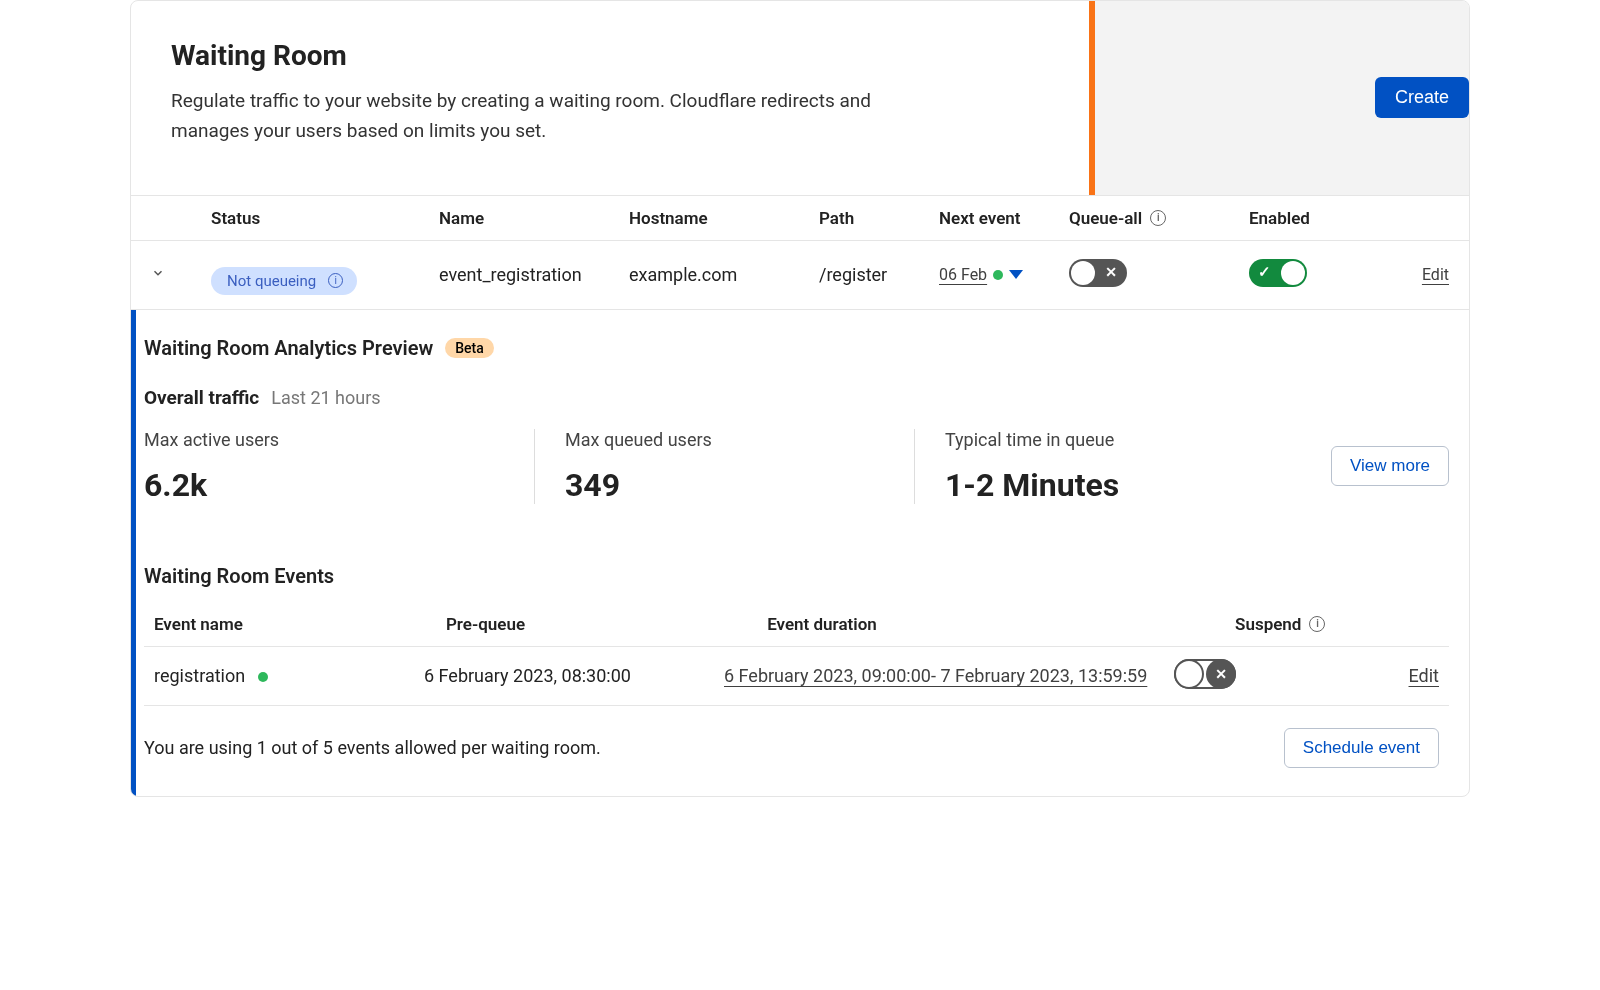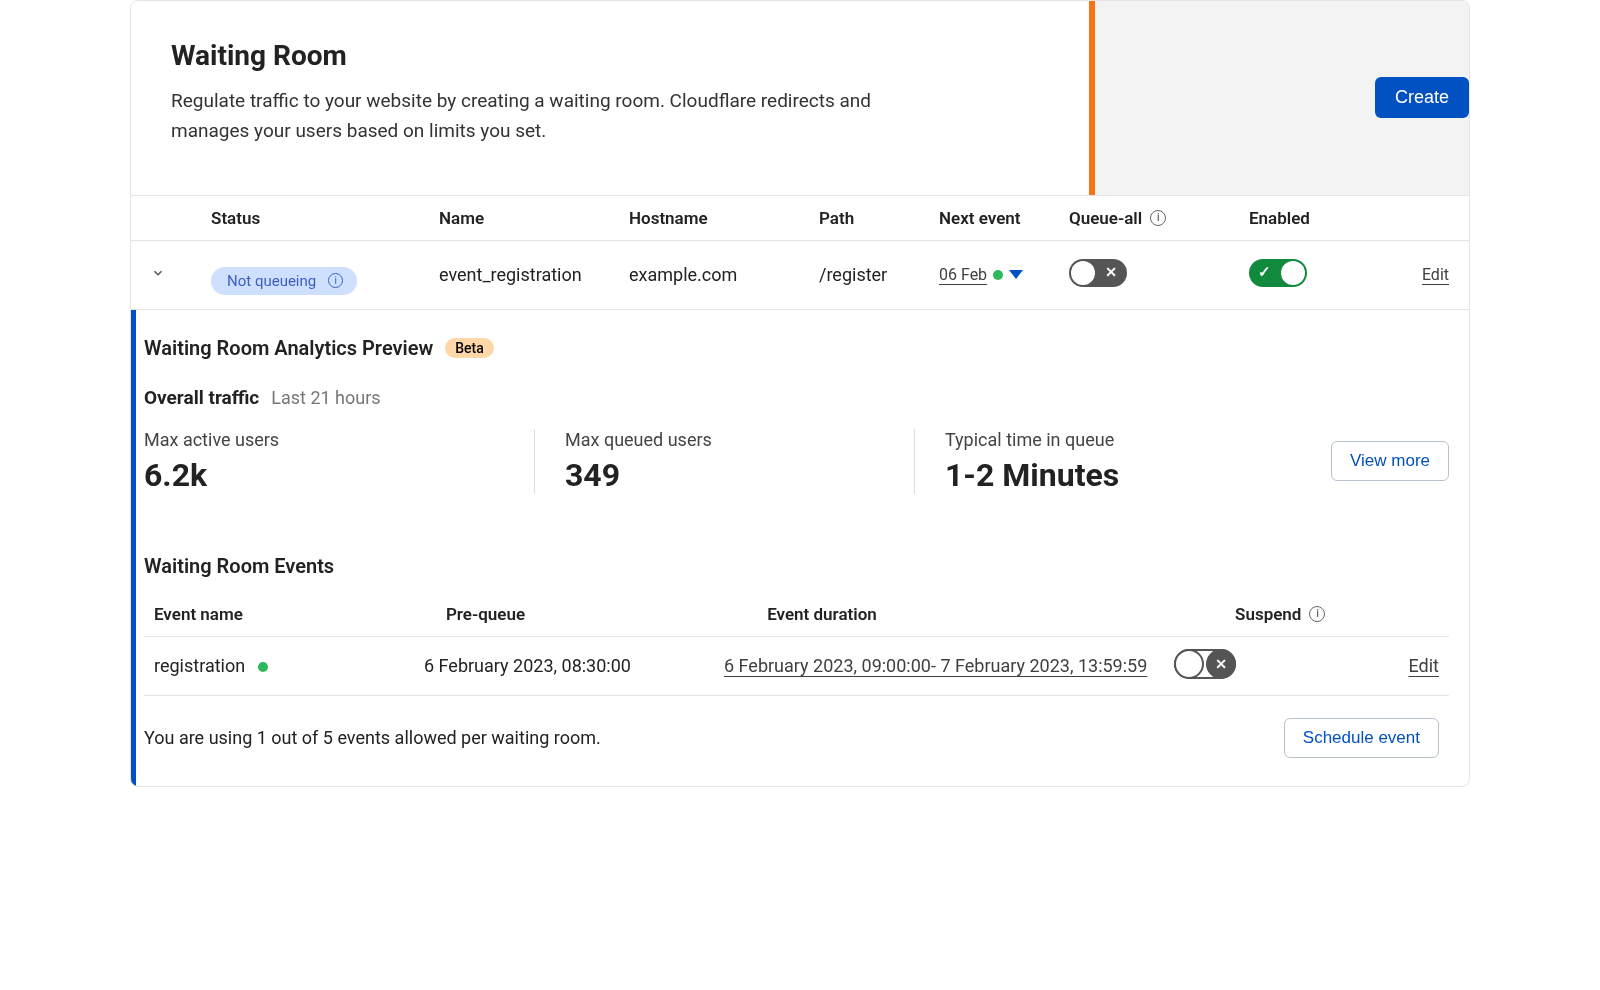--- a/index.html
+++ b/index.html
@@ -223,21 +223,21 @@
   .metrics {
     display: flex; align-items: stretch;
     margin-bottom: 60px;
   }
   .metric {
     padding-right: 40px;
   }
   .metric.first { width: 390px; }
   .metric.mid   { width: 380px; border-left: 1px solid #ddd; padding-left: 30px; }
   .metric.last  { padding-left: 30px; border-left: 1px solid #ddd; flex: 1; }
-  .metric .label { font-size: 18px; color: #444; margin-bottom: 6px; }
+  .metric .label { font-size: 18px; color: #444; margin-bottom: 16px; }
   .metric .value { font-size: 32px; font-weight: 700; }
   .metrics .viewmore {
     align-self: center;
   }
 
   .events-title {
     font-size: 20px; font-weight: 600; margin-bottom: 14px;
   }
 
   .ev-head, .ev-row {

